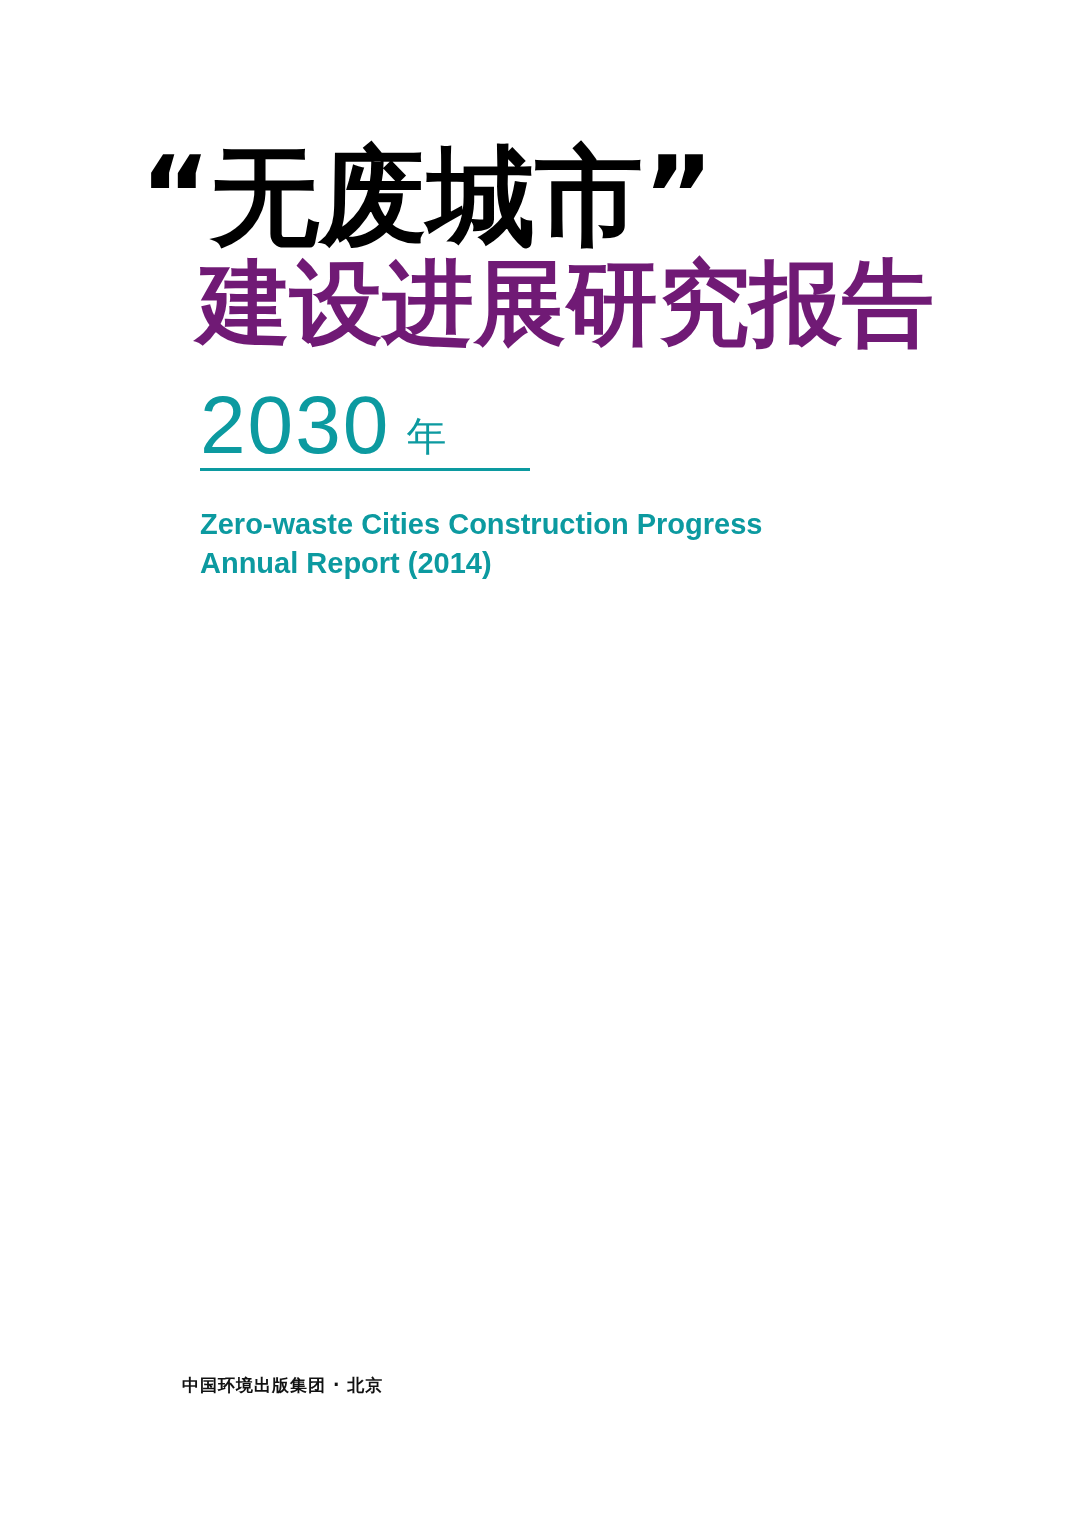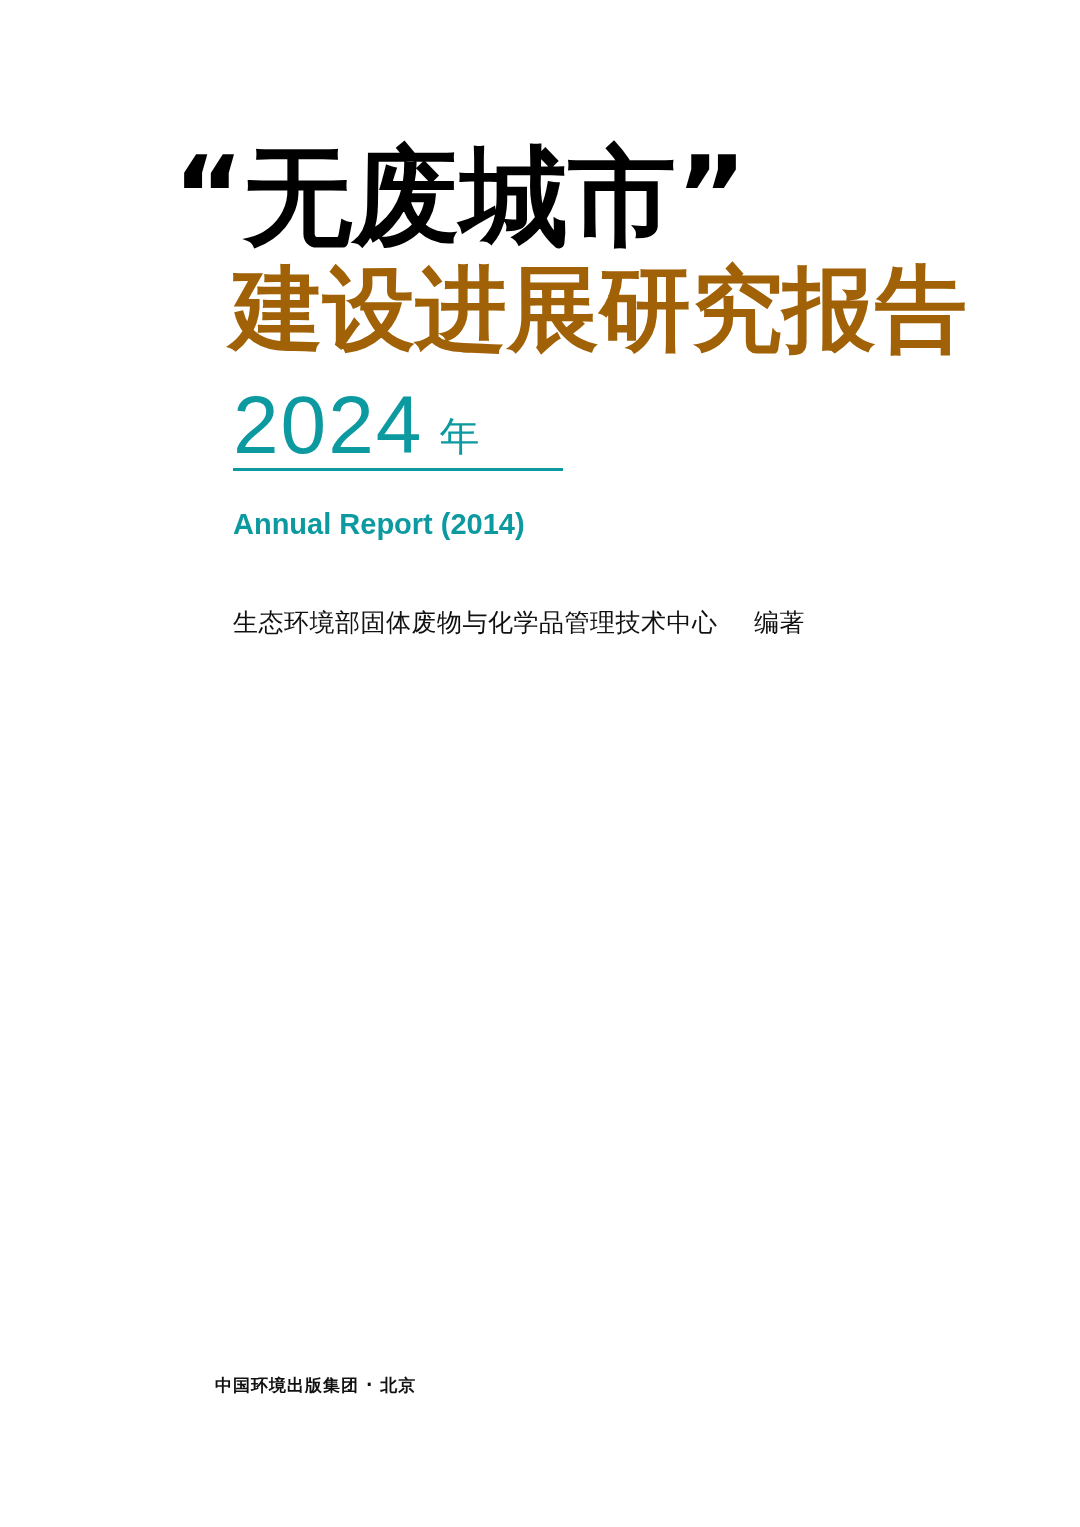--- a/index.html
+++ b/index.html
@@ -16,46 +16,45 @@
     overflow: hidden;
   }
 
   .page {
     position: absolute;
     left: 0;
     top: 0;
     width: 1032px;
     height: 1527px;
     background: #ffffff;
-    margin-left: 33px;
   }
 
   .title-block {
     position: absolute;
     left: 140px;
     top: 140px;
     width: 860px;
   }
 
   .title-line-1 {
     font-family: "DejaVu Sans", "Liberation Sans", sans-serif;
     font-weight: bold;
     font-size: 108px;
     line-height: 1.06;
     letter-spacing: 0px;
     color: #000000;
     white-space: nowrap;
   }
 
   .title-line-2 {
-    font-family: Liberation Serif, serif;
+    font-family: Liberation Mono, monospace;
     font-weight: bold;
     font-size: 92px;
     line-height: 1.1;
-    color: #a16207;
+    color: #701a75;
     white-space: nowrap;
     margin-left: 58px;
     margin-top: 6px;
   }
 
   .year-row {
     margin-left: 60px;
     margin-top: 24px;
     display: flex;
     align-items: flex-end;
@@ -121,30 +120,27 @@
 
 <div class="page">
 
   <div class="title-block">
 
     <div class="title-line-1">“无废城市”</div>
 
     <div class="title-line-2">建设进展研究报告</div>
 
     <div class="year-row">
-      <span class="year-number">2024</span>
+      <span class="year-number">2030</span>
       <span class="year-suffix">年</span>
     </div>
 
     <div class="subtitle-en">
+      <div>Zero-waste Cities Construction Progress</div>
       <div>Annual Report (2014)</div>
     </div>
 
-    <div class="author-line">
-      <span>生态环境部固体废物与化学品管理技术中心</span>
-      <span class="author-role">编著</span>
-    </div>
 
   </div>
 
   <div class="publisher">中国环境出版集团 · 北京</div>
 
 </div>
 
 </body></html>

